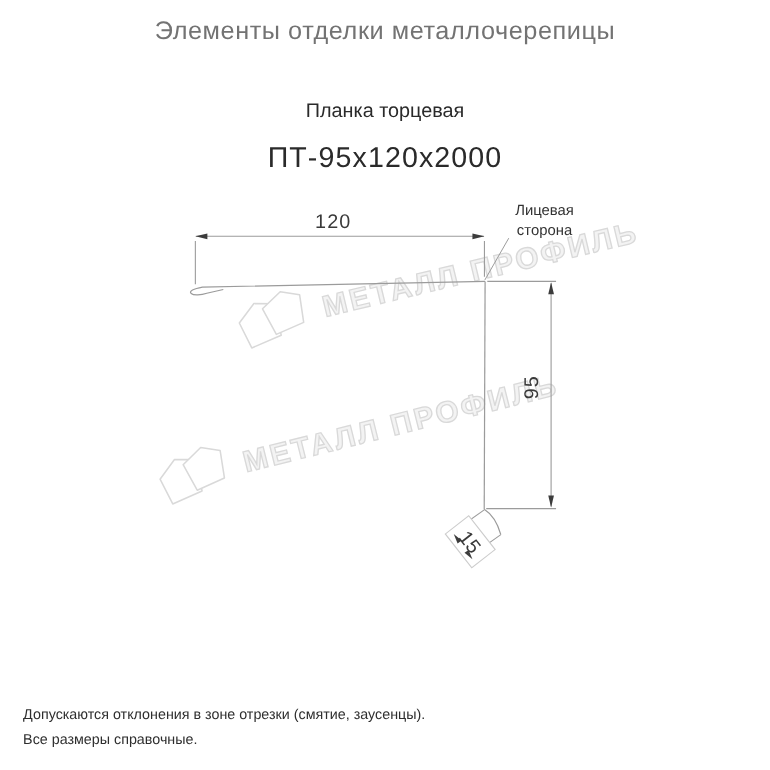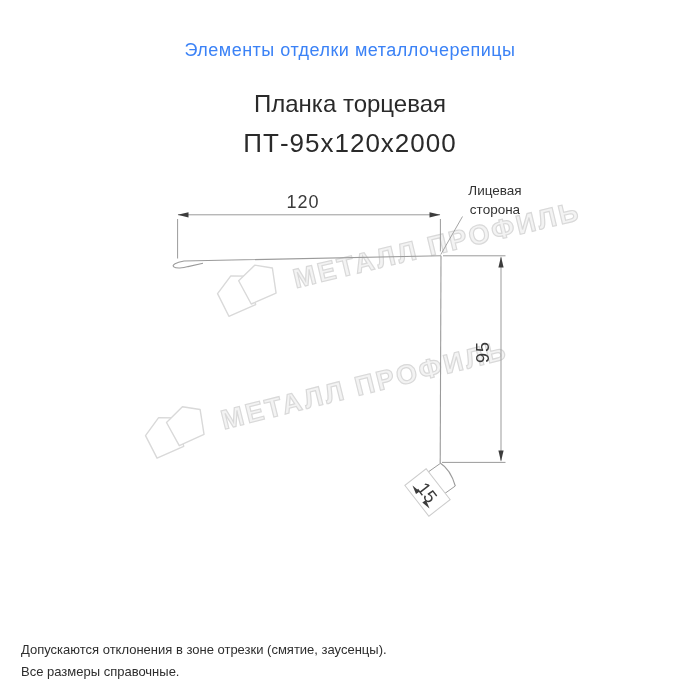--- a/index.html
+++ b/index.html
@@ -1,21 +1,21 @@
 <!DOCTYPE html>
 <html><head>
 <meta charset="utf-8">
 <style>
   html,body{margin:0;padding:0;background:#ffffff;}
   body{width:700px;height:700px;position:relative;overflow:hidden;
        font-family:"Liberation Sans", sans-serif;color:#222;}
   .abs{position:absolute;}
   .center{left:0;width:700px;text-align:center;}
-  .title{top:40px;font-size:18px;letter-spacing:.5px;color:#3b82f6;}
-  .subtitle{top:90px;font-size:24px;color:#2a2a2a;}
+  .title{top:14px;font-size:23px;letter-spacing:.5px;color:#737373;}
+  .subtitle{top:90px;font-size:18px;color:#2a2a2a;}
   .model{top:128px;font-size:26px;letter-spacing:1px;color:#2a2a2a;}
   .face-label{left:452px;top:181px;width:86px;text-align:center;
               font-size:13.5px;line-height:19px;color:#333;}
   .notes{left:21px;top:639px;font-size:13px;line-height:22px;color:#2e2e2e;}
   svg.draw{position:absolute;left:0;top:0;}
   .wm{position:absolute;display:flex;align-items:center;gap:10px;
       transform-origin:0 50%;pointer-events:none;}
   .wm-upper{left:212px;top:272px;transform:rotate(-13.5deg);}
   .wm-lower{left:140px;top:414px;transform:rotate(-14deg);}
   .wm-text{font-size:27px;font-weight:bold;letter-spacing:2.5px;white-space:nowrap;

